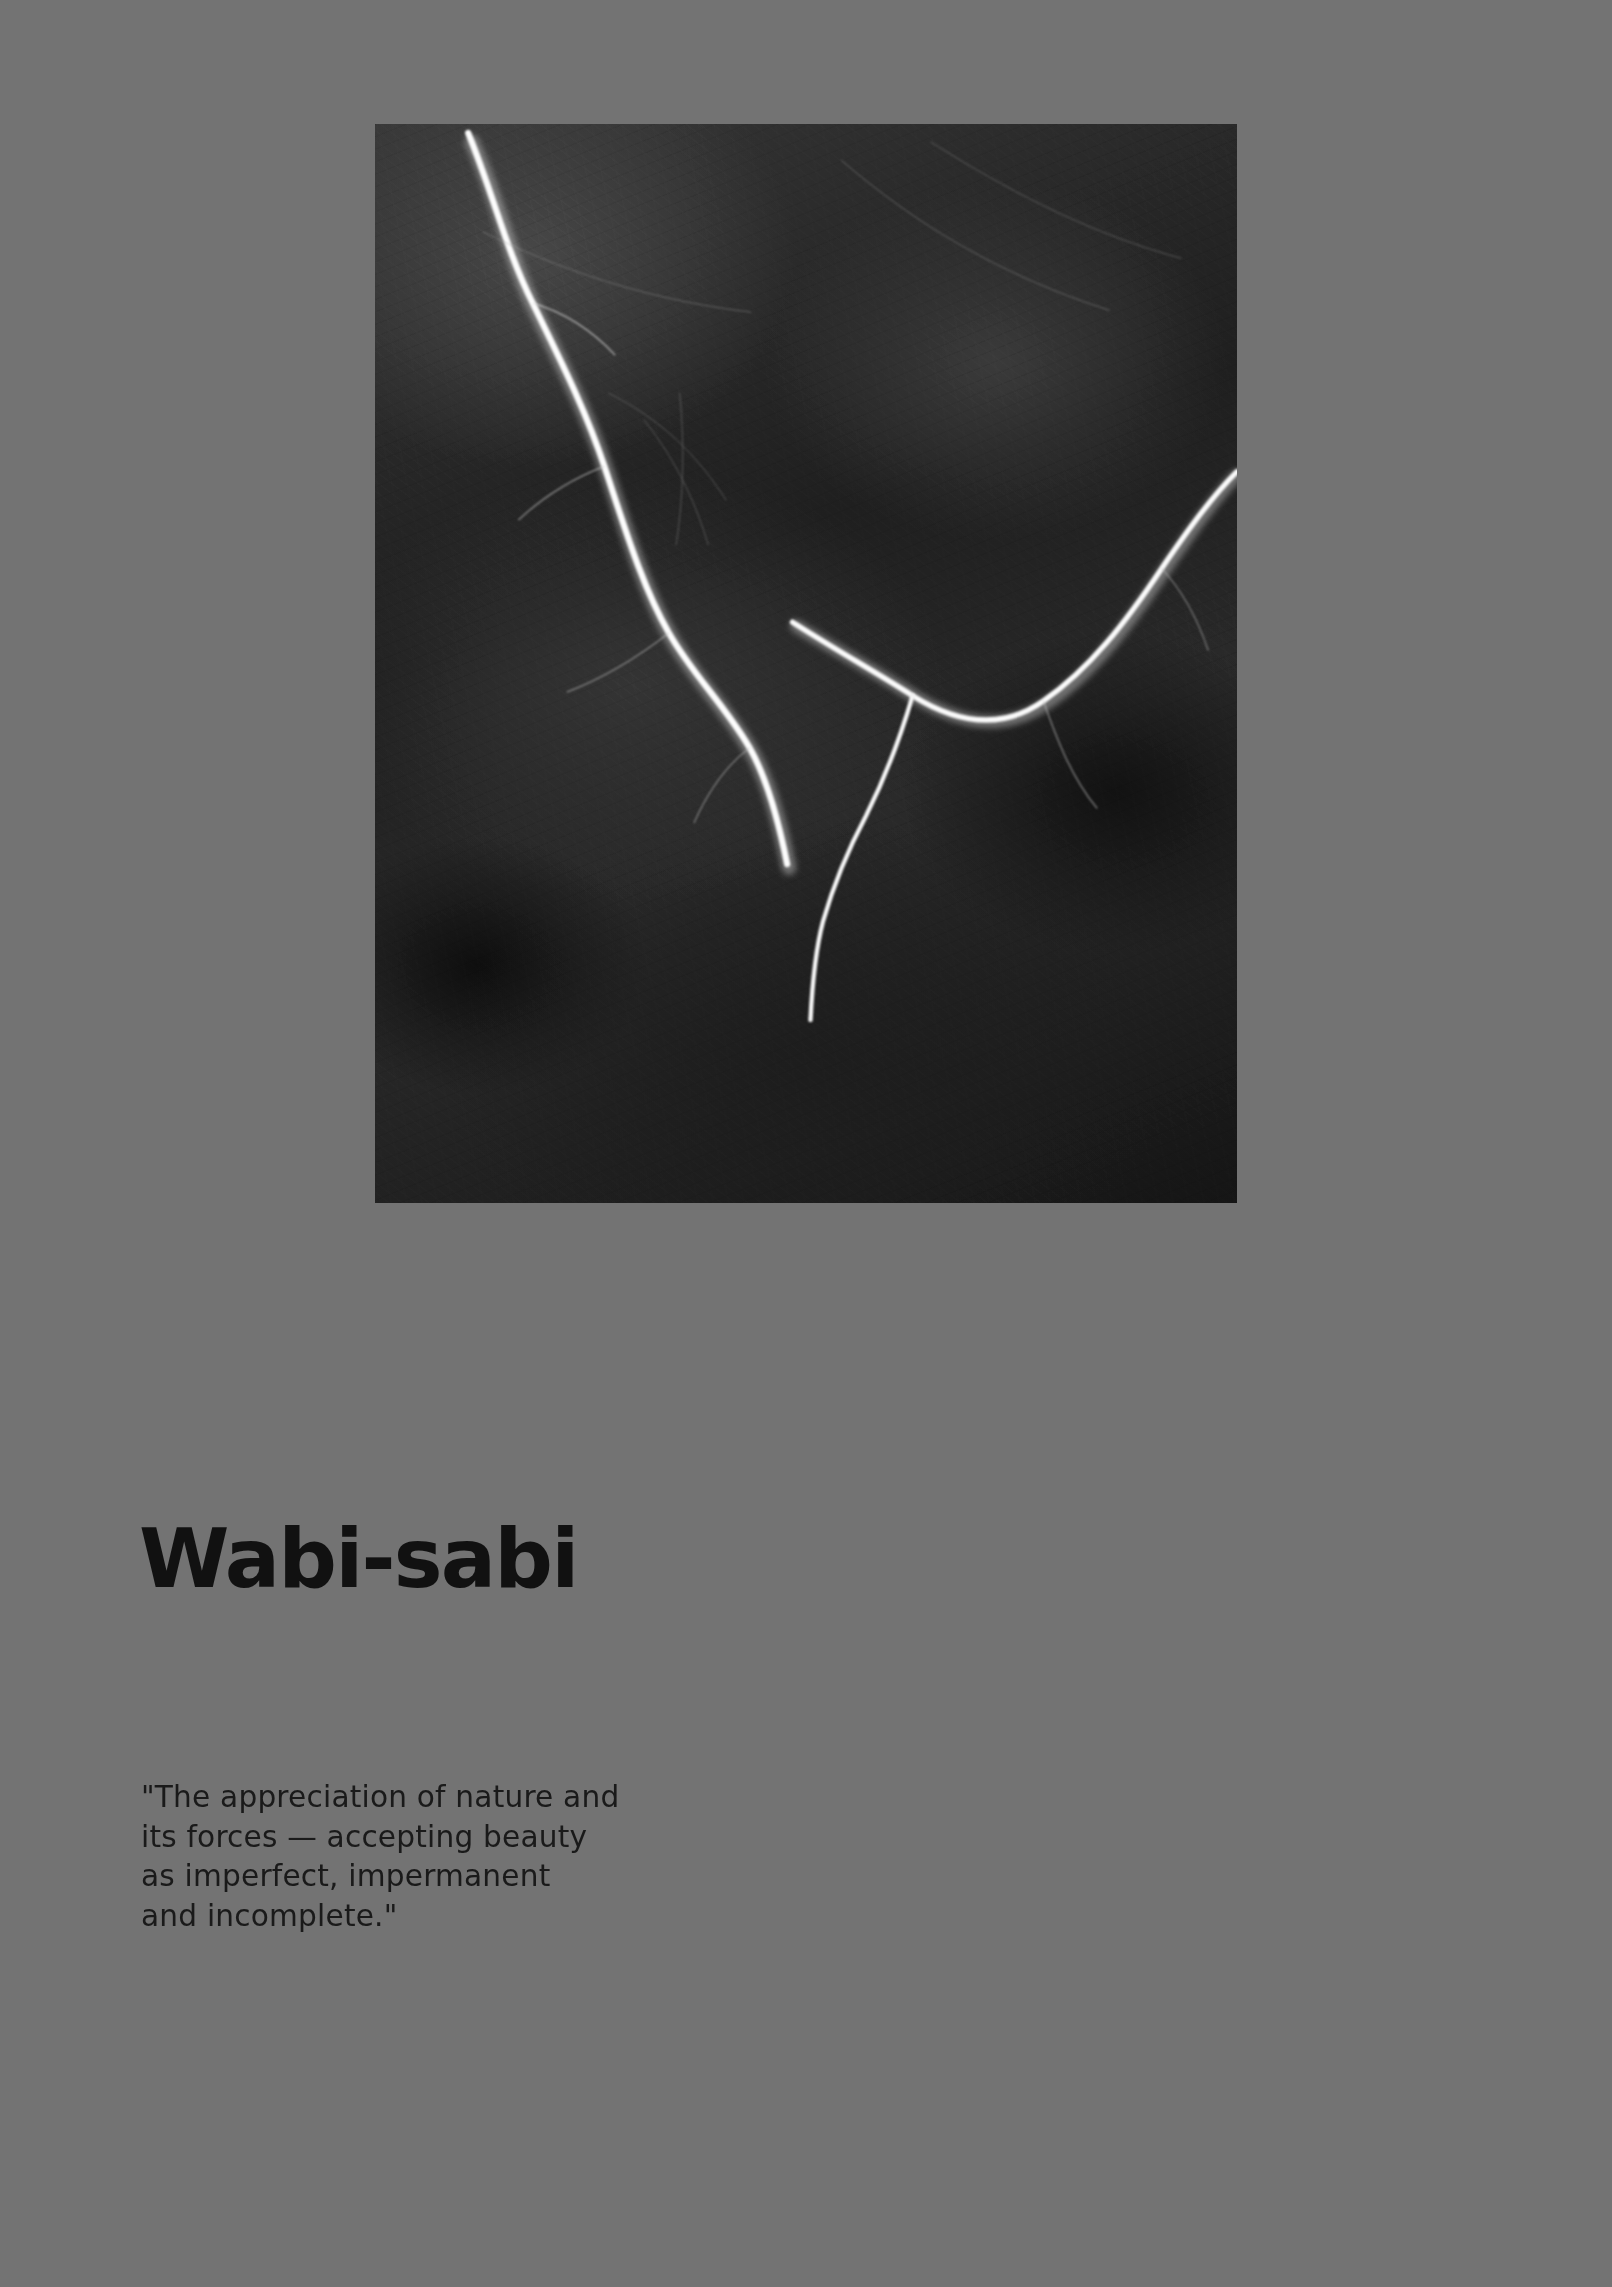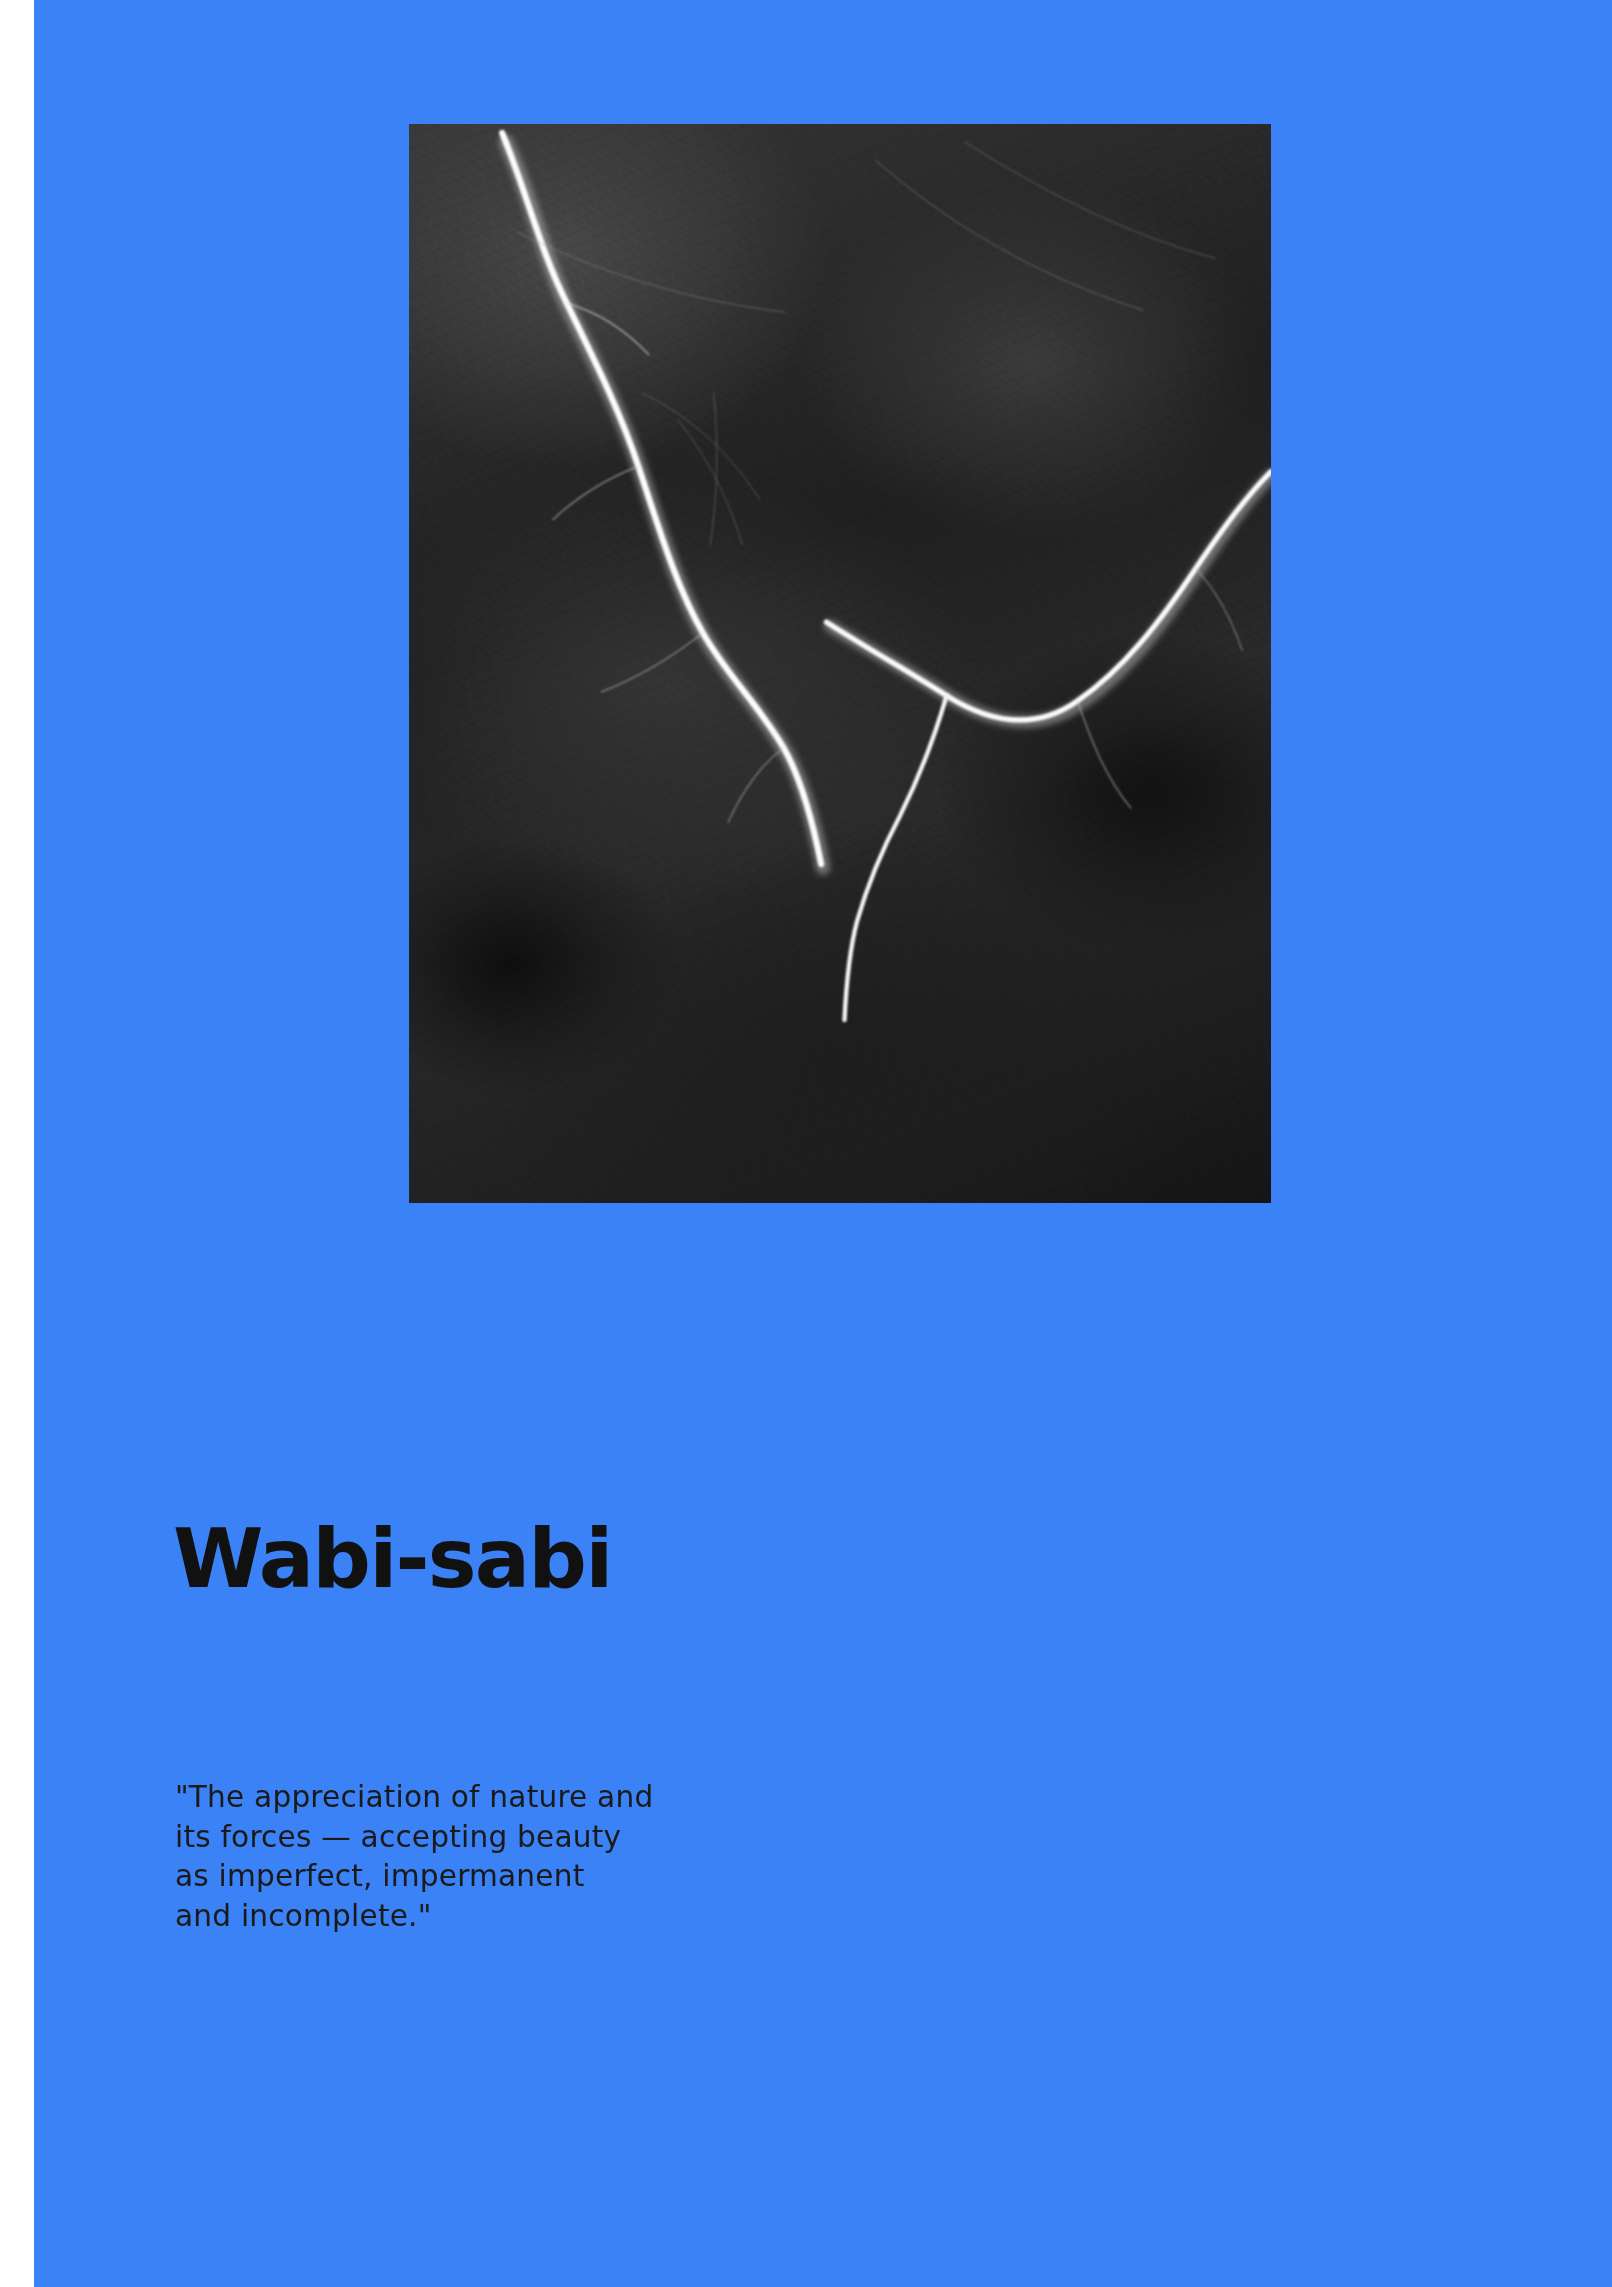--- a/index.html
+++ b/index.html
@@ -11,22 +11,21 @@
     width: 1612px;
     height: 2287px;
     position: relative;
     font-family: "DejaVu Sans", sans-serif;
     overflow: hidden;
   }
 
   .page {
     position: absolute;
     inset: 0;
-    background: #3b82f6;
-    margin-left: 34px;
+    background: #737373;
   }
 
   
   .image-frame {
     position: absolute;
     left: 375px;
     top: 124px;
     width: 862px;
     height: 1079px;
     overflow: hidden;

